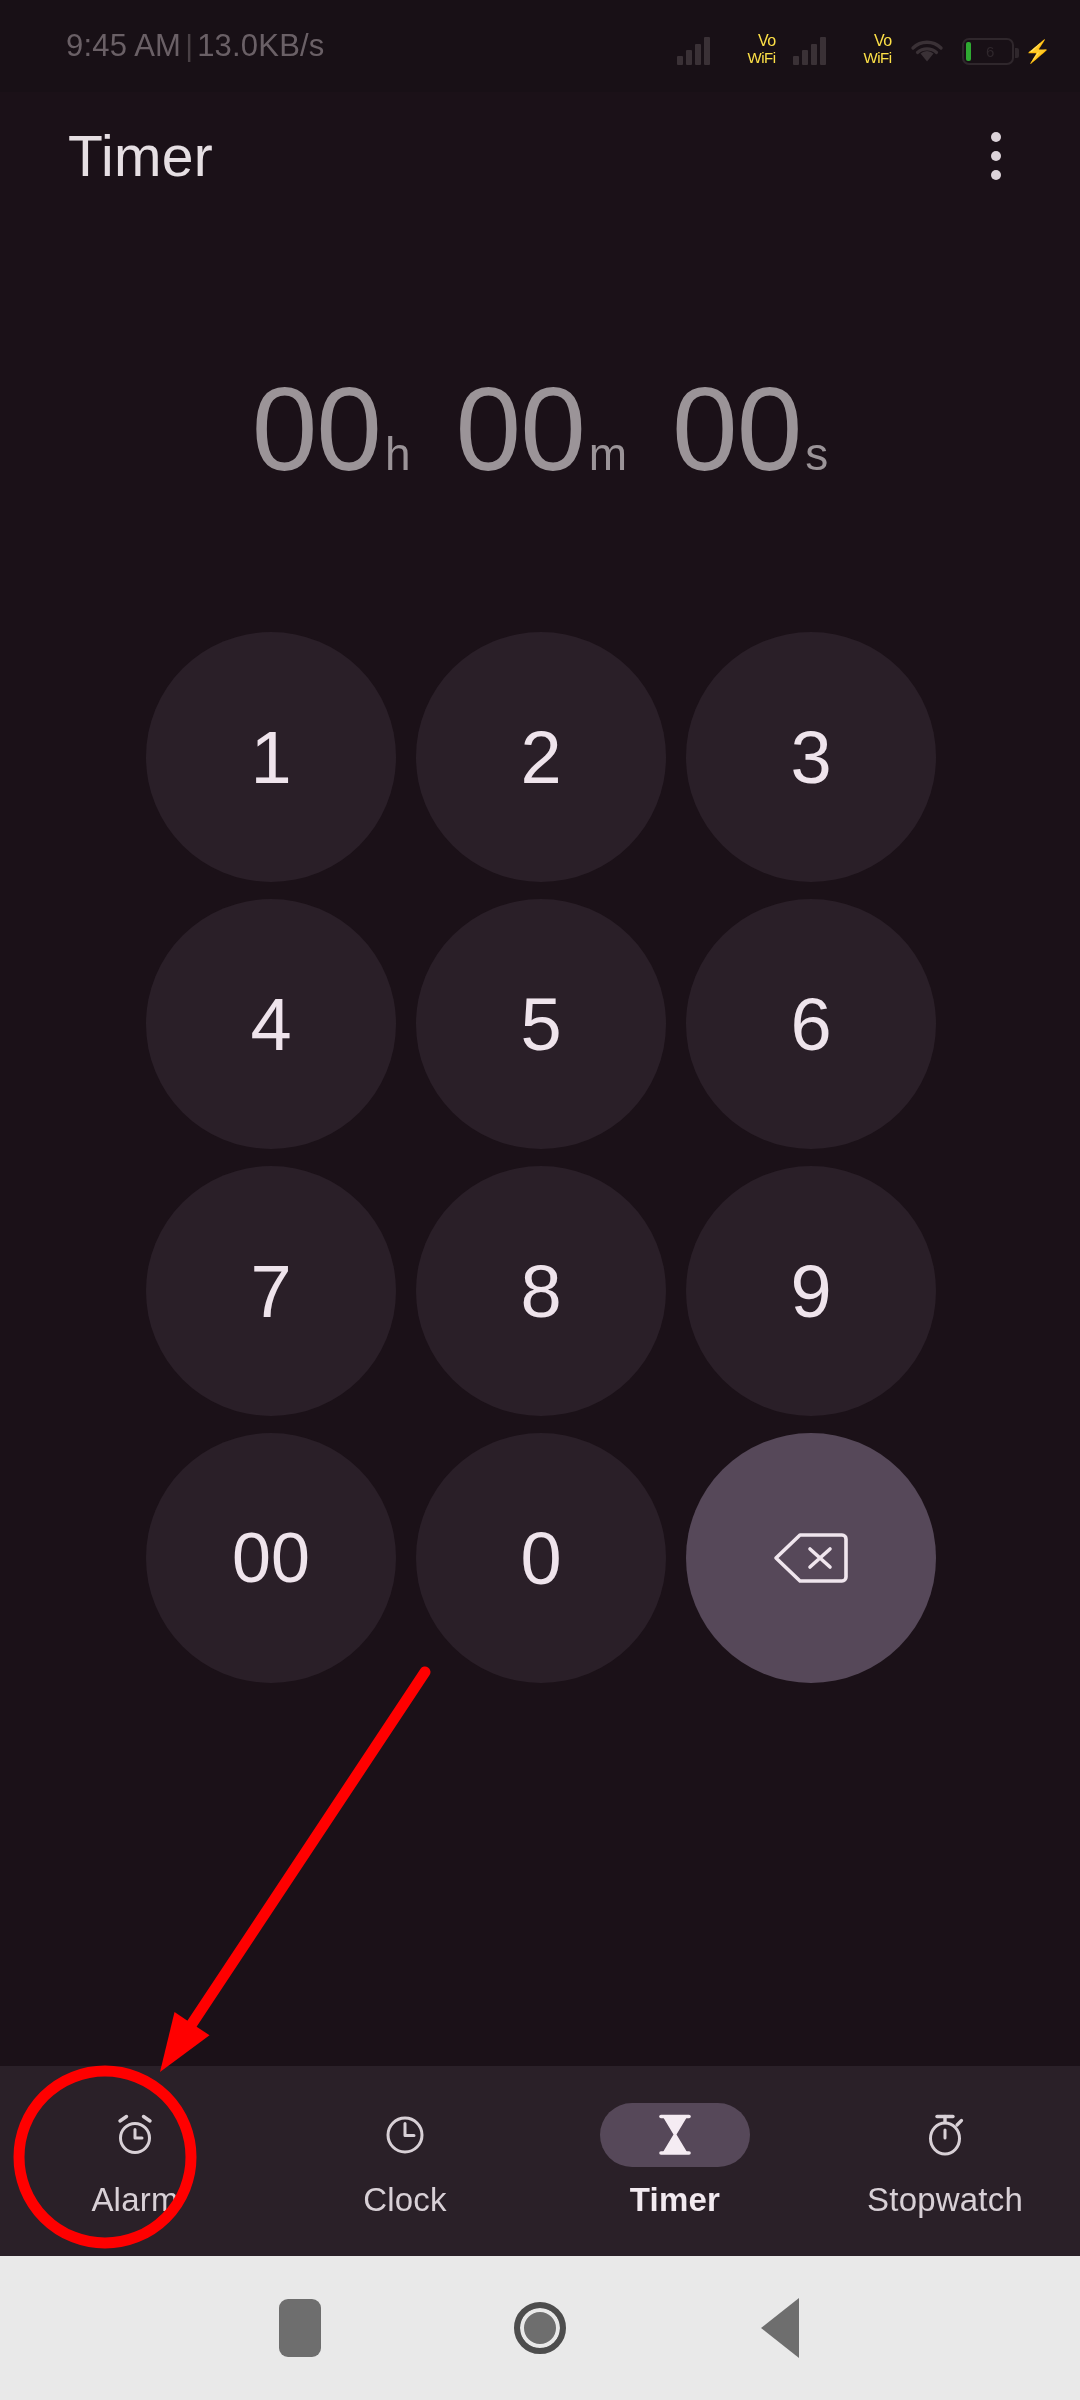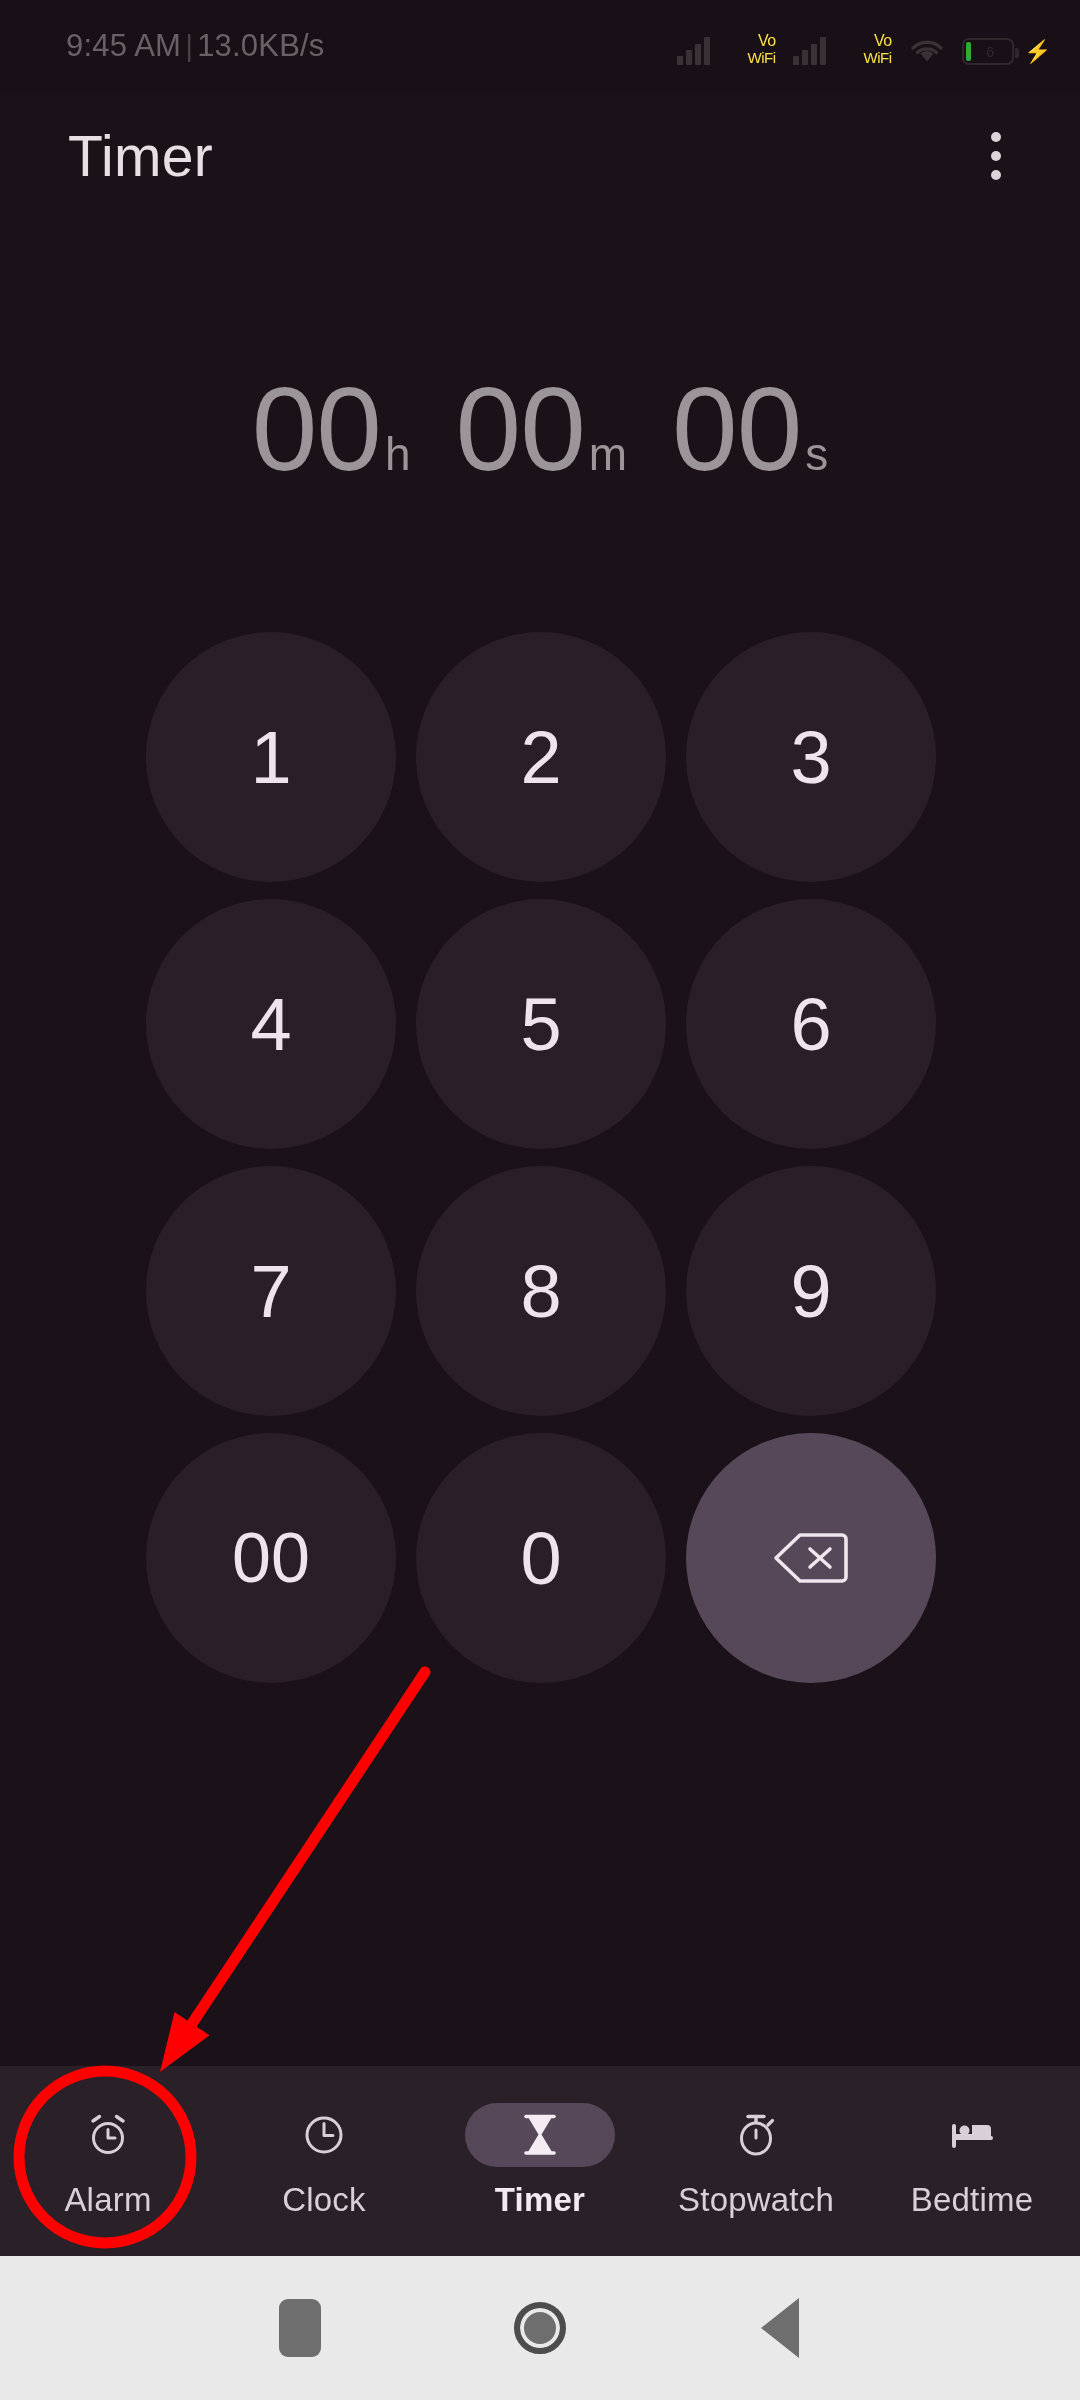--- a/index.html
+++ b/index.html
@@ -372,31 +372,20 @@
           <svg xmlns="http://www.w3.org/2000/svg" viewBox="0 0 50 50" class="tab-ico">
             <ellipse cx="25" cy="28.5" rx="14.5" ry="15.5" fill="none" stroke="#d8d0d6" stroke-width="3"></ellipse>
             <path d="M25 20 V28" stroke="#d8d0d6" stroke-width="3" stroke-linecap="round"></path>
             <path d="M17 6.5 H33" stroke="#d8d0d6" stroke-width="3.4" stroke-linecap="round"></path>
             <path d="M25 6.5 V12.5" stroke="#d8d0d6" stroke-width="3.4" stroke-linecap="round"></path>
             <path d="M37 15 L41.5 10.5" stroke="#d8d0d6" stroke-width="3.2" stroke-linecap="round"></path>
           </svg>
         </div>
         <div class="tab-label">Stopwatch</div>
       </div>
-      <div class="tab">
-        <div class="tab-ico-box">
-          <svg xmlns="http://www.w3.org/2000/svg" viewBox="0 0 50 50" class="tab-ico">
-            <path d="M7 16 V36" stroke="#d8d0d6" stroke-width="4" stroke-linecap="round"></path>
-            <circle cx="17.5" cy="20.5" r="5" fill="#d8d0d6"></circle>
-            <path d="M25 15 H40 a4 4 0 0 1 4 4 V28 H7 V24 H25 Z" fill="#d8d0d6"></path>
-            <path d="M7 28 H44" stroke="#d8d0d6" stroke-width="4" stroke-linecap="round"></path>
-          </svg>
-        </div>
-        <div class="tab-label">Bedtime</div>
-      </div>
     </div>
 
   <div id="nav-bar">
     <div class="nav-btn">
       <span class="nav-sq"></span>
     </div>
     <div class="nav-btn">
       <span class="nav-home"></span>
     </div>
     <div class="nav-btn">

